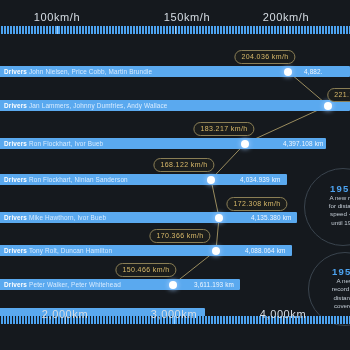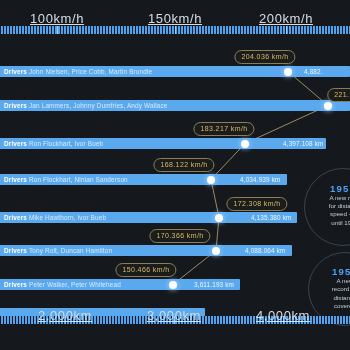--- a/index.html
+++ b/index.html
@@ -39,26 +39,25 @@
     top: -3px;
     width: 1px;
     height: 11px;
     background: #9fcdf6;
   }
   #axis-top { top: 26px; }
   #axis-bottom { top: 316px; }
 
   .axis-label {
     position: absolute;
-    font-size: 13px;
+    font-size: 11px;
     letter-spacing: 0.6px;
     color: #d6dde4;
     white-space: nowrap;
     transform: translateX(-50%);
-    text-decoration: underline;
   }
   .axis-label-top { top: 11px; }
   .axis-label-bottom { top: 308px; }
 
   
   .bar-row {
     position: absolute;
     left: 0;
     height: 11px;
   }
@@ -150,21 +149,21 @@
     padding: 0 6px;
   }
 </style>
 </head>
 <body>
 
 <div id="page">
 
   <div id="top-axis-labels">
       <div class="axis-label axis-label-top" style="left: 57px;">100km/h</div>
-      <div class="axis-label axis-label-top" style="left: 175px;">150km/h</div>
+      <div class="axis-label axis-label-top" style="left: 187px;">150km/h</div>
       <div class="axis-label axis-label-top" style="left: 286px;">200km/h</div>
     </div>
 
   <div class="axis-rule" id="axis-top">
     <div class="ticks"></div>
     <div class="major" style="left:57px"></div>
     <div class="major" style="left:175px"></div>
     <div class="major" style="left:286px"></div>
   </div>
 

